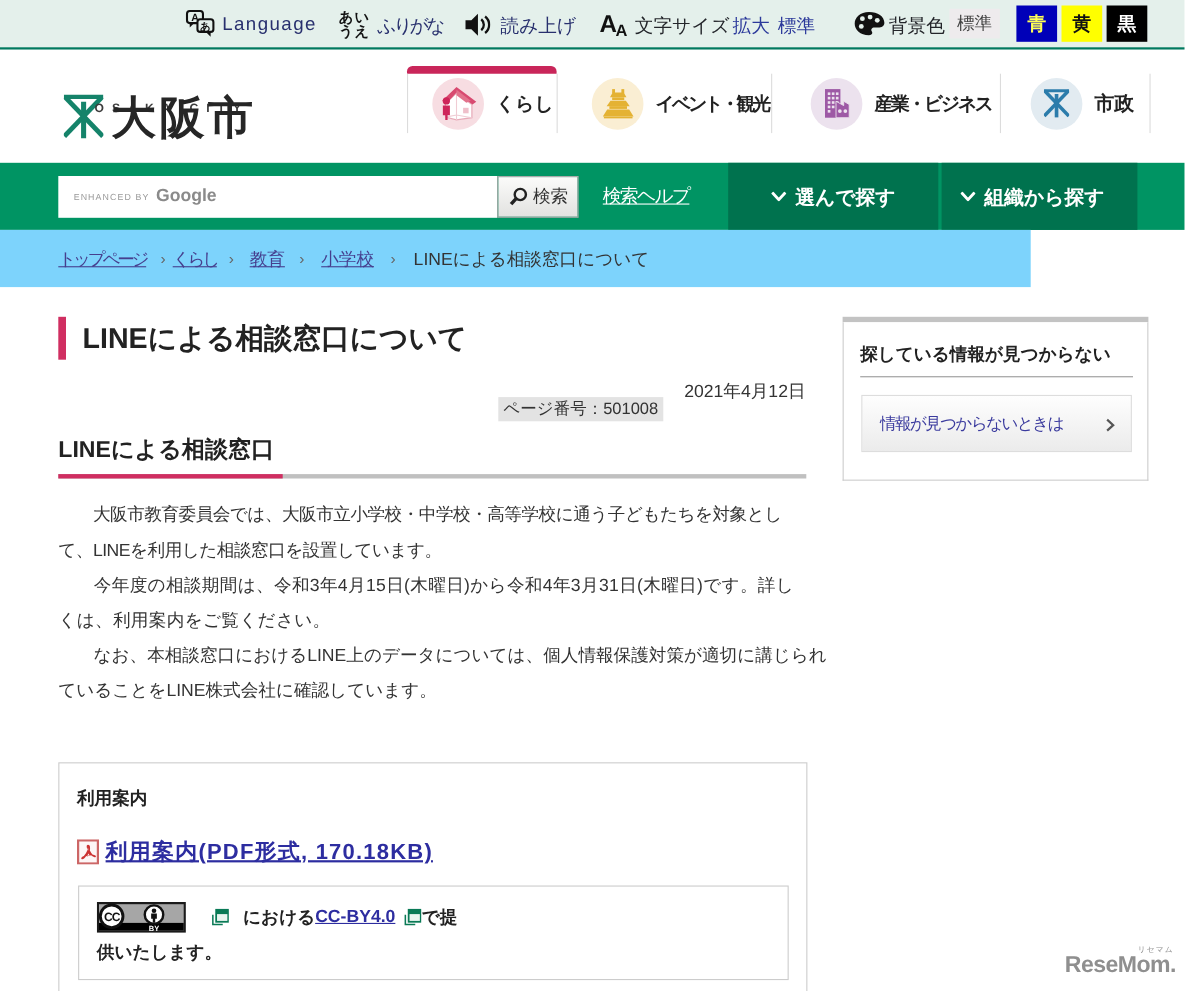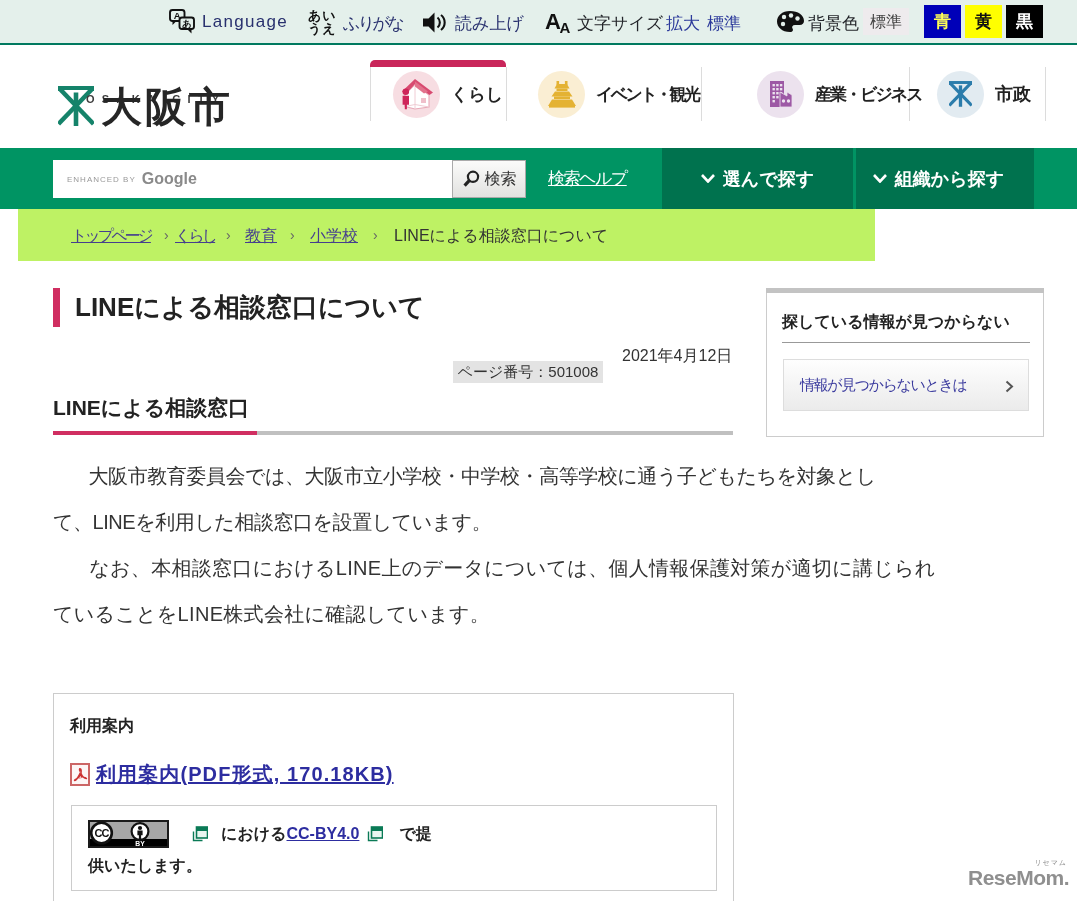--- a/index.html
+++ b/index.html
@@ -32,34 +32,34 @@
 
 .gbar { position:absolute; left:0; top:148px; width:1077px; height:61px; background:#009463; }
 .sinput { position:absolute; left:53px; top:160px; width:399px; height:38px; background:#fff; display:flex; align-items:center; }
 .sinput .enh { font-size:8px; color:#999; letter-spacing:1px; margin-left:14px; }
 .sinput .goo { font-size:16px; color:#8a8a8a; margin-left:6px; font-weight:bold; letter-spacing:0px; }
 .sbtn { position:absolute; left:452px; top:160px; width:74px; height:38px; background:linear-gradient(#fbfbfa,#e2e2e0); border:1px solid #aaa; display:flex; align-items:center; justify-content:center; gap:5px; font-size:16px; color:#333; }
 .shelp { position:absolute; left:548px; top:167px; font-size:17px; color:#fff; text-decoration:underline; letter-spacing:-1.5px; }
 .gblk { position:absolute; top:148px; height:61px; background:#00724e; color:#fff; font-size:18px; font-weight:bold; display:flex; align-items:center; justify-content:center; gap:8px; }
 
 
-.bc { position:absolute; left:18px; top:209px; width:857px; height:52px; background:#bef264; font-size:16px; color:#333; }
+.bc { position:absolute; left:0; top:209px; width:937px; height:52px; background:#7dd3fc; font-size:16px; color:#333; }
 .bc a { color:#463f8e; text-decoration:underline; position:absolute; top:17px; white-space:nowrap; }
 .bc .sep { color:#666; position:absolute; top:18px; font-size:14px; }
 .bc .cur { position:absolute; top:17px; white-space:nowrap; }
 
 
 .h1bar { position:absolute; left:53px; top:288px; width:7px; height:39px; background:#d02e61; }
 .h1txt { position:absolute; left:75px; top:290px; font-size:26px; font-weight:bold; color:#222; }
 .pnum { position:absolute; left:453px; top:345px; width:150px; height:22px; background:#e3e3e3; font-size:15px; color:#333; text-align:center; line-height:22px;margin-top:16px; }
 .pdate { position:absolute; left:622px; top:346px; font-size:16px; color:#333; }
 .h2txt { position:absolute; left:53px; top:394px; font-size:21px; font-weight:bold; color:#222; }
 .h2line { position:absolute; left:53px; top:431px; width:680px; height:4px; background:#c0c0c0; }
 .h2line i { position:absolute; left:0; top:0; width:204px; height:4px; background:#d02e61; }
-.paras { position:absolute; left:53px; top:453px; width:681px; font-size:20px; line-height:46px; color:#333; }
+.paras { position:absolute; left:53px; top:453px; width:681px; font-size:16px; line-height:32px; color:#333; }
 .paras p { text-indent:16px; margin:0; white-space:nowrap; }
 .paras p:nth-of-type(1) { letter-spacing:-0.45px; }
 .paras p:nth-of-type(2) { letter-spacing:0.3px; }
 .paras p:nth-of-type(3) { letter-spacing:0px; }
 
 
 .ubox { position:absolute; left:53px; top:693px; width:681px; height:247px; border:1px solid #ccc; }
 .ubox h3 { position:absolute; left:16px; top:22px; font-size:16px; color:#222; }
 .pdfrow { position:absolute; left:16px; top:67px; display:flex; align-items:center; }
 .pdfrow a { font-size:20px; font-weight:bold; color:#2d2da0; text-decoration:underline; margin-left:6px; letter-spacing:1.1px; }
@@ -163,21 +163,21 @@
           <rect x="17.9" y="1" width="2.6" height="4"></rect>
           <polygon points="10,4 20,4 22.5,8.5 7.5,8.5"></polygon>
           <rect x="9.5" y="8.5" width="11" height="2.5"></rect>
           <polygon points="8,11.5 22,11.5 25.5,16.5 4.5,16.5"></polygon>
           <rect x="7" y="16.5" width="16" height="2.5"></rect>
           <polygon points="5,19.5 25,19.5 29,26 1,26"></polygon>
           <rect x="2" y="26" width="26" height="1.6"></rect>
         </g>
       </svg>
     </span>イベント・観光</div>
-  <div class="tab abs" style="left:722px; top:67px; width:206px; height:54px; padding-left:35px; letter-spacing:-2px">
+  <div class="tab abs" style="left:702px; top:67px; width:206px; height:54px; padding-left:35px; letter-spacing:-2px">
     <span class="circ" style="background:#ece2ee">
       <svg width="28" height="28" viewBox="0 0 28 28">
         <rect x="3" y="1" width="14" height="26" fill="#9d59a5"></rect>
         <g fill="#ece2ee">
           <rect x="5.5" y="4" width="2.4" height="2.4"></rect>
           <rect x="9.2" y="4" width="2.4" height="2.4"></rect>
           <rect x="12.9" y="4" width="2.4" height="2.4"></rect>
           <rect x="5.5" y="8" width="2.4" height="2.4"></rect>
           <rect x="9.2" y="8" width="2.4" height="2.4"></rect>
           <rect x="12.9" y="8" width="2.4" height="2.4"></rect>
@@ -237,20 +237,21 @@
 <div class="h1bar"></div>
 <div class="h1txt">LINEによる相談窓口について</div>
 <div class="pnum">ページ番号：501008</div>
 <div class="pdate">2021年4月12日</div>
 <div class="h2txt">LINEによる相談窓口</div>
 <div class="h2line">
     <i></i>
   </div>
 <div class="paras">
   <p>　大阪市教育委員会では、大阪市立小学校・中学校・高等学校に通う子どもたちを対象とし<br>て、LINEを利用した相談窓口を設置しています。</p>
+  <p>　今年度の相談期間は、令和3年4月15日(木曜日)から令和4年3月31日(木曜日)です。詳し<br>くは、利用案内をご覧ください。</p>
   <p>　なお、本相談窓口におけるLINE上のデータについては、個人情報保護対策が適切に講じられ<br>ていることをLINE株式会社に確認しています。</p>
 </div>
 
 <div class="ubox">
   <h3>利用案内</h3>
   <div class="pdfrow">
     <svg width="20" height="23" viewBox="0 0 20 23">
         <rect x="1" y="1" width="18" height="21" fill="#fdf6f6" stroke="#c66" stroke-width="2"></rect>
         <path d="M10 5 c-1.8 0 -1.2 2.8 -0.4 4.6 -1 2.4 -2.2 4.6 -3.4 5.6 -2.2 1 -3 2.2 -2 2.8 1 0.7 2.6-0.6 4-2.6 1.4-0.5 3-0.8 4.6-0.8 1.6 1.4 3.4 2.2 4.2 1.4 0.9-0.9-0.8-1.9-3-2.2 -0.9-1-1.8-2.3-2.3-3.6 0.5-2.4 0.3-5.2-1.7-5.2z M10 7.4 c0.3 1 0.3 2 0.1 3 -0.4-1-0.6-2.2-0.1-3z M10.4 13 c0.4 0.7 0.9 1.4 1.4 2 -1 0.1-2 0.3-2.9 0.6 0.6-0.9 1.1-1.8 1.5-2.6z" fill="#c33"></path>
       </svg>
@@ -273,21 +274,21 @@
           <rect x="4.5" y="1" width="11" height="11" fill="#eaf5f0" stroke="#0a7a56" stroke-width="1.6"></rect>
           <rect x="4.5" y="1" width="11" height="4" fill="#0a7a56"></rect>
         </svg>
       <span style="margin-left:13px">における</span>
         <a href="#">CC-BY4.0</a>
       <svg width="16" height="16" viewBox="0 0 16 16" style="margin-left:8px">
           <path d="M1.5 5.5 v9 h9" fill="none" stroke="#0a7a56" stroke-width="1.4"></path>
           <rect x="4.5" y="1" width="11" height="11" fill="#eaf5f0" stroke="#0a7a56" stroke-width="1.6"></rect>
           <rect x="4.5" y="1" width="11" height="4" fill="#0a7a56"></rect>
         </svg>
-      <span style="margin-left:16px">で提</span>
+      <span style="">で提</span>
     </div>
     <div class="ccline2">供いたします。</div>
   </div>
 </div>
 
 <div class="sstrip"></div>
 <div class="sbox">
   <h3>探している情報が見つからない</h3>
   <div class="sline"></div>
   <div class="slink">

